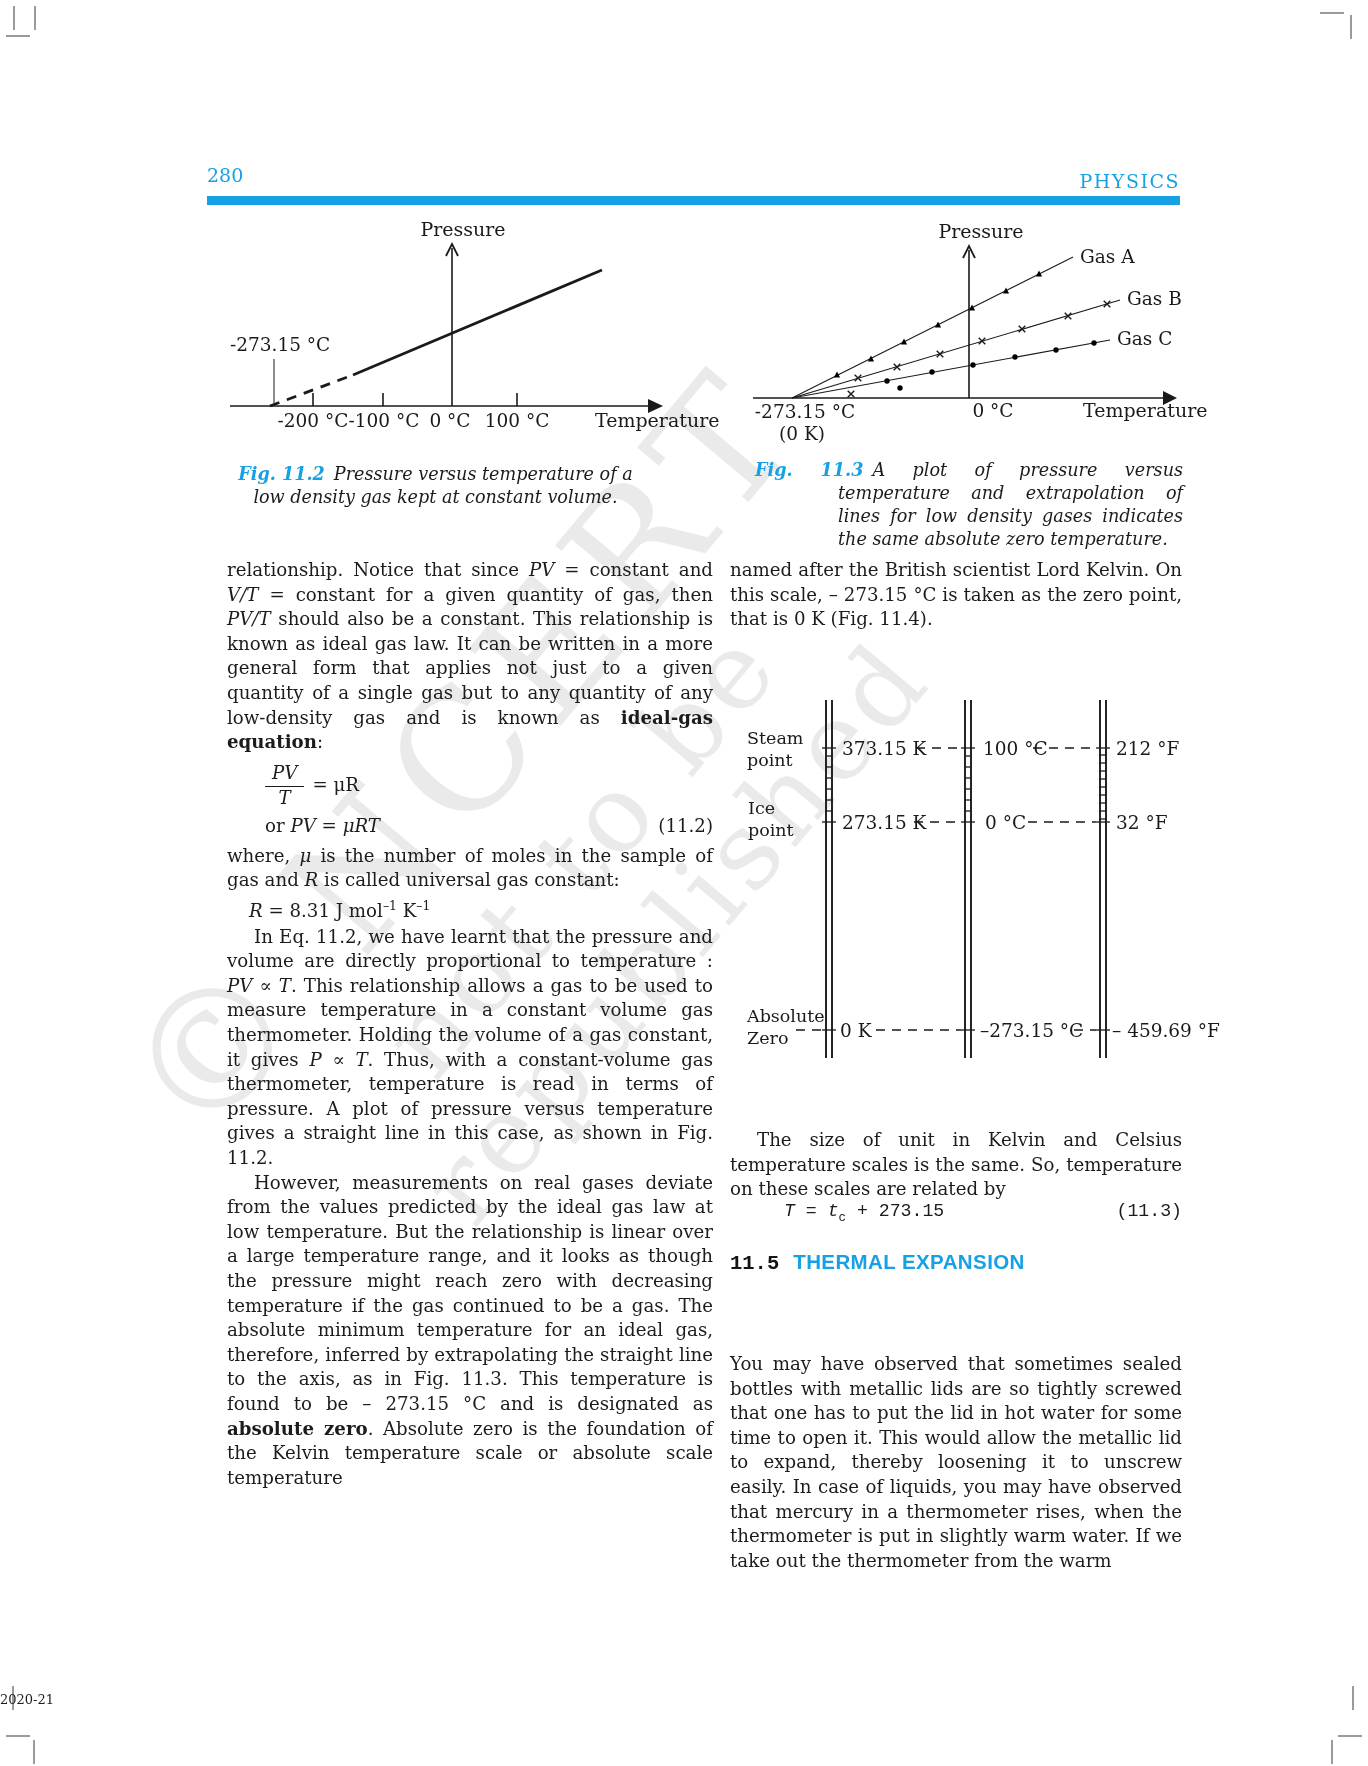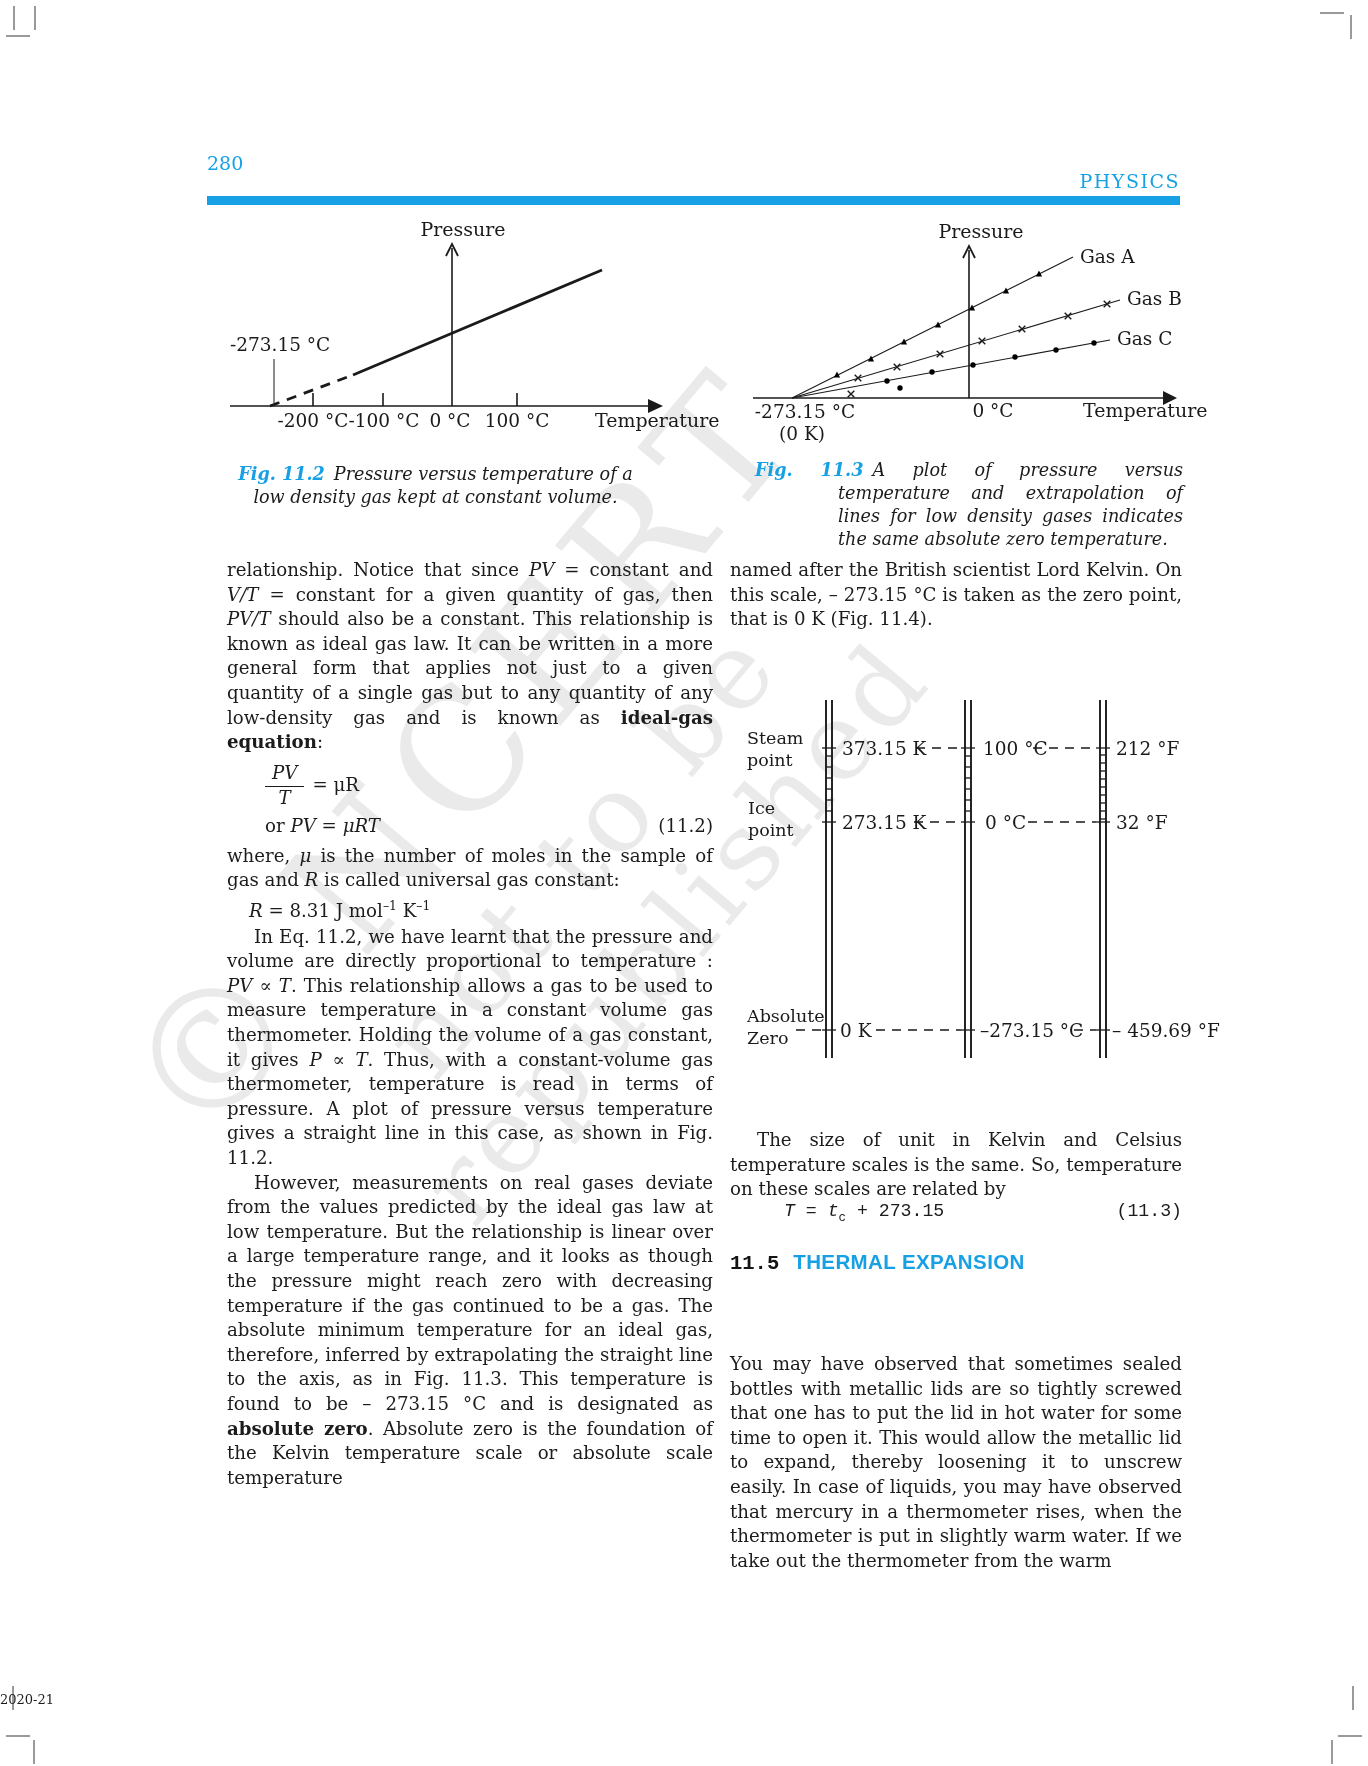--- a/index.html
+++ b/index.html
@@ -13,21 +13,21 @@
   .cm { position:absolute; background:#9a9a9a; }
   
   .watermark {
     position:absolute; left:60px; top:560px; width:1250px; height:760px;
     transform:rotate(-50deg); color:rgba(125,125,125,0.16);
     text-align:center; pointer-events:none; font-style:normal;
   }
   .wm1 { font-size:165px; letter-spacing:14px; line-height:1.1; }
   .wm2 { font-size:108px; letter-spacing:6px; line-height:1.15; }
   
-  .page-number { position:absolute; left:207px; top:152px; font-size:19px; color:var(--accent); }
+  .page-number { position:absolute; left:207px; top:164px; font-size:19px; color:var(--accent); }
   .header-right { position:absolute; right:188px; top:170px; font-size:19px; letter-spacing:1.5px; color:var(--accent); }
   .header-rule { position:absolute; left:207px; top:196px; width:973px; height:9px; background:var(--accent); }
   
   svg { overflow:visible; }
   .fig112 { position:absolute; left:210px; top:198px; }
   .fig113 { position:absolute; left:730px; top:200px; }
   .fig114 { position:absolute; left:730px; top:618px; }
   .axline { stroke:#1a1a1a; stroke-width:1.6; fill:none; }
   .gasline { stroke:#1a1a1a; stroke-width:1.1; fill:none; }
   .boldline { stroke:#1a1a1a; stroke-width:2.8; fill:none; }

